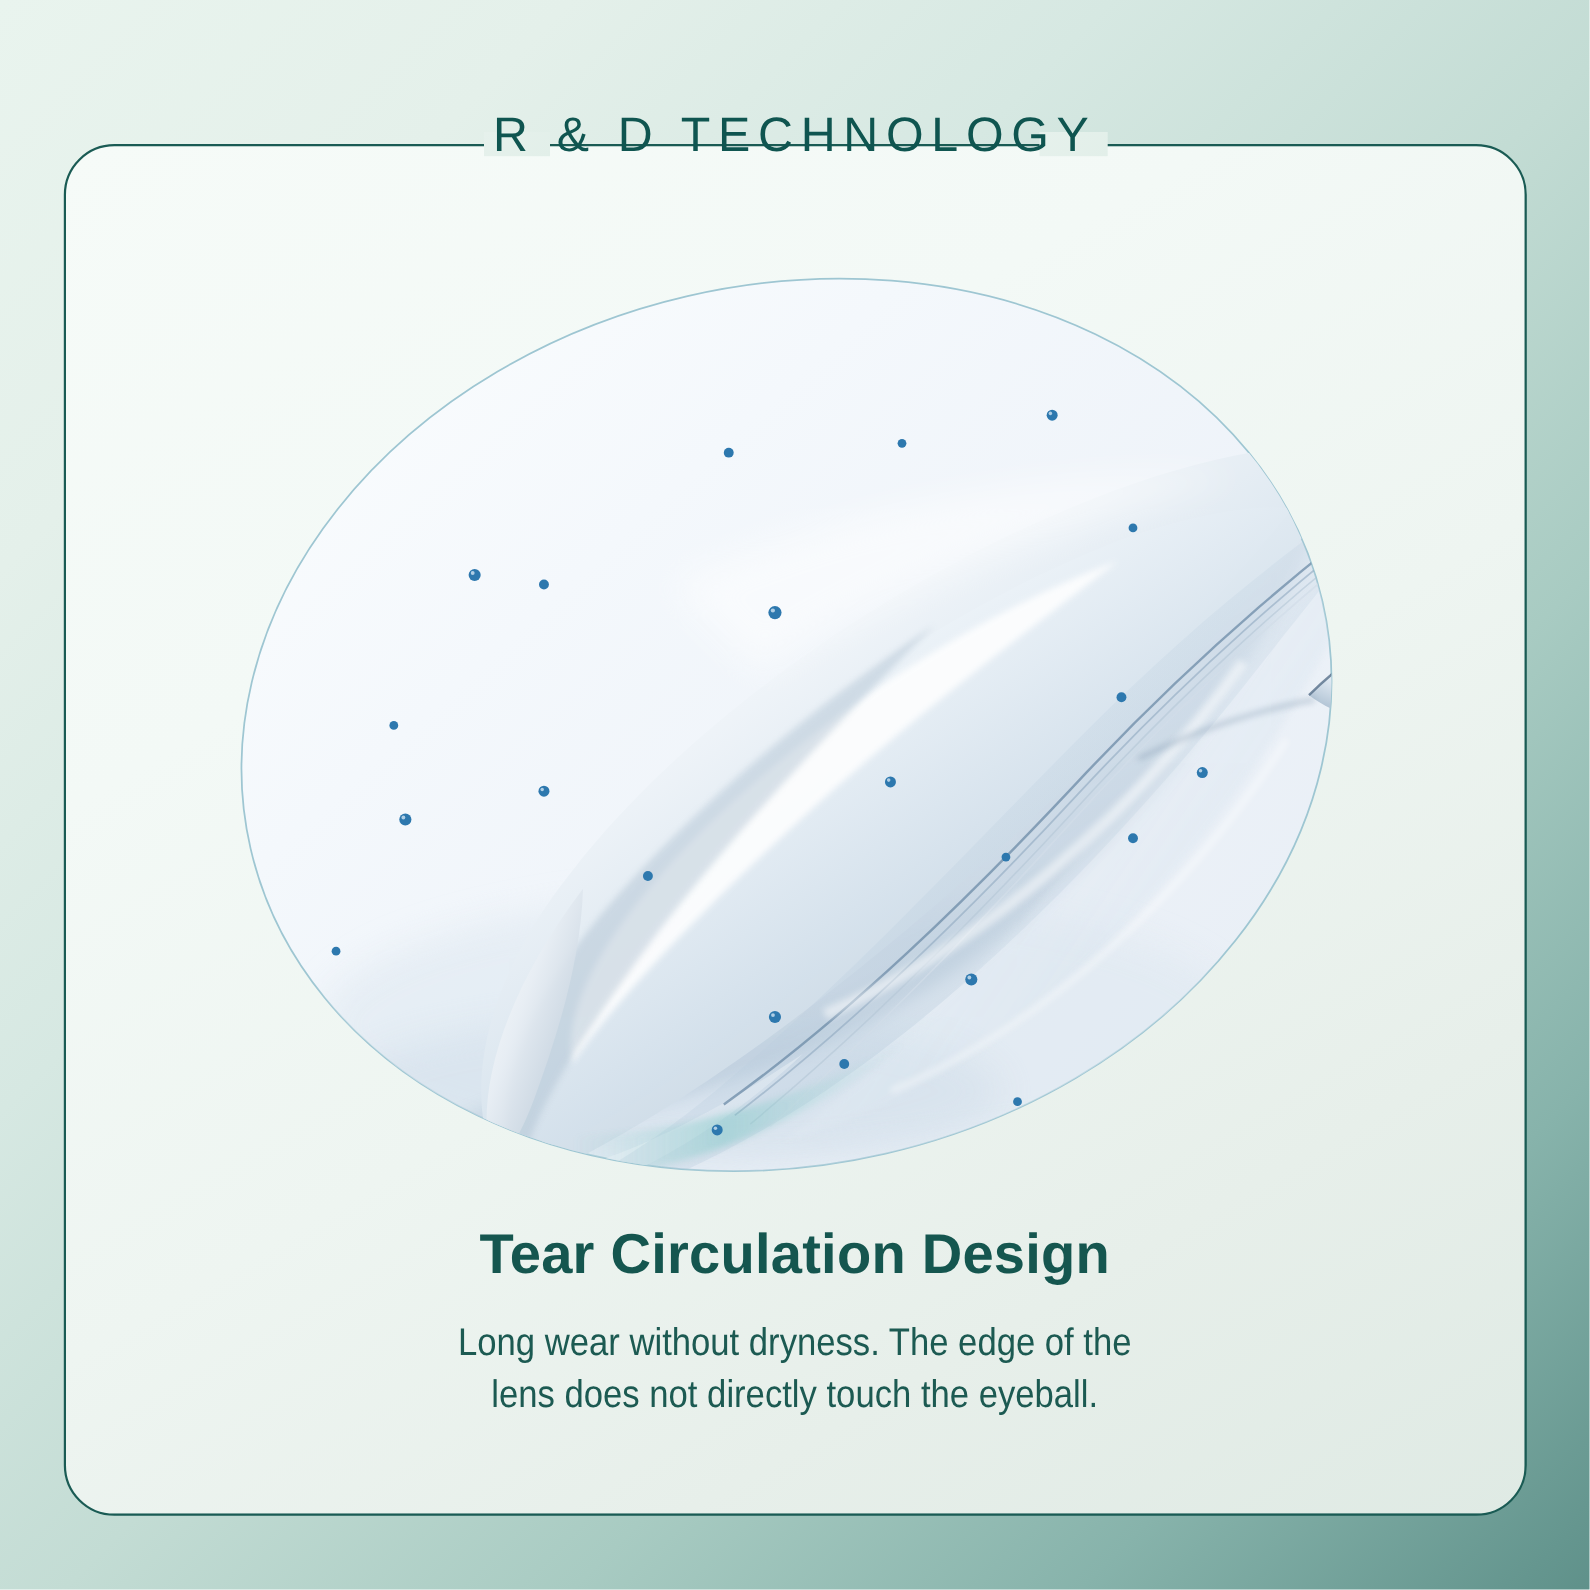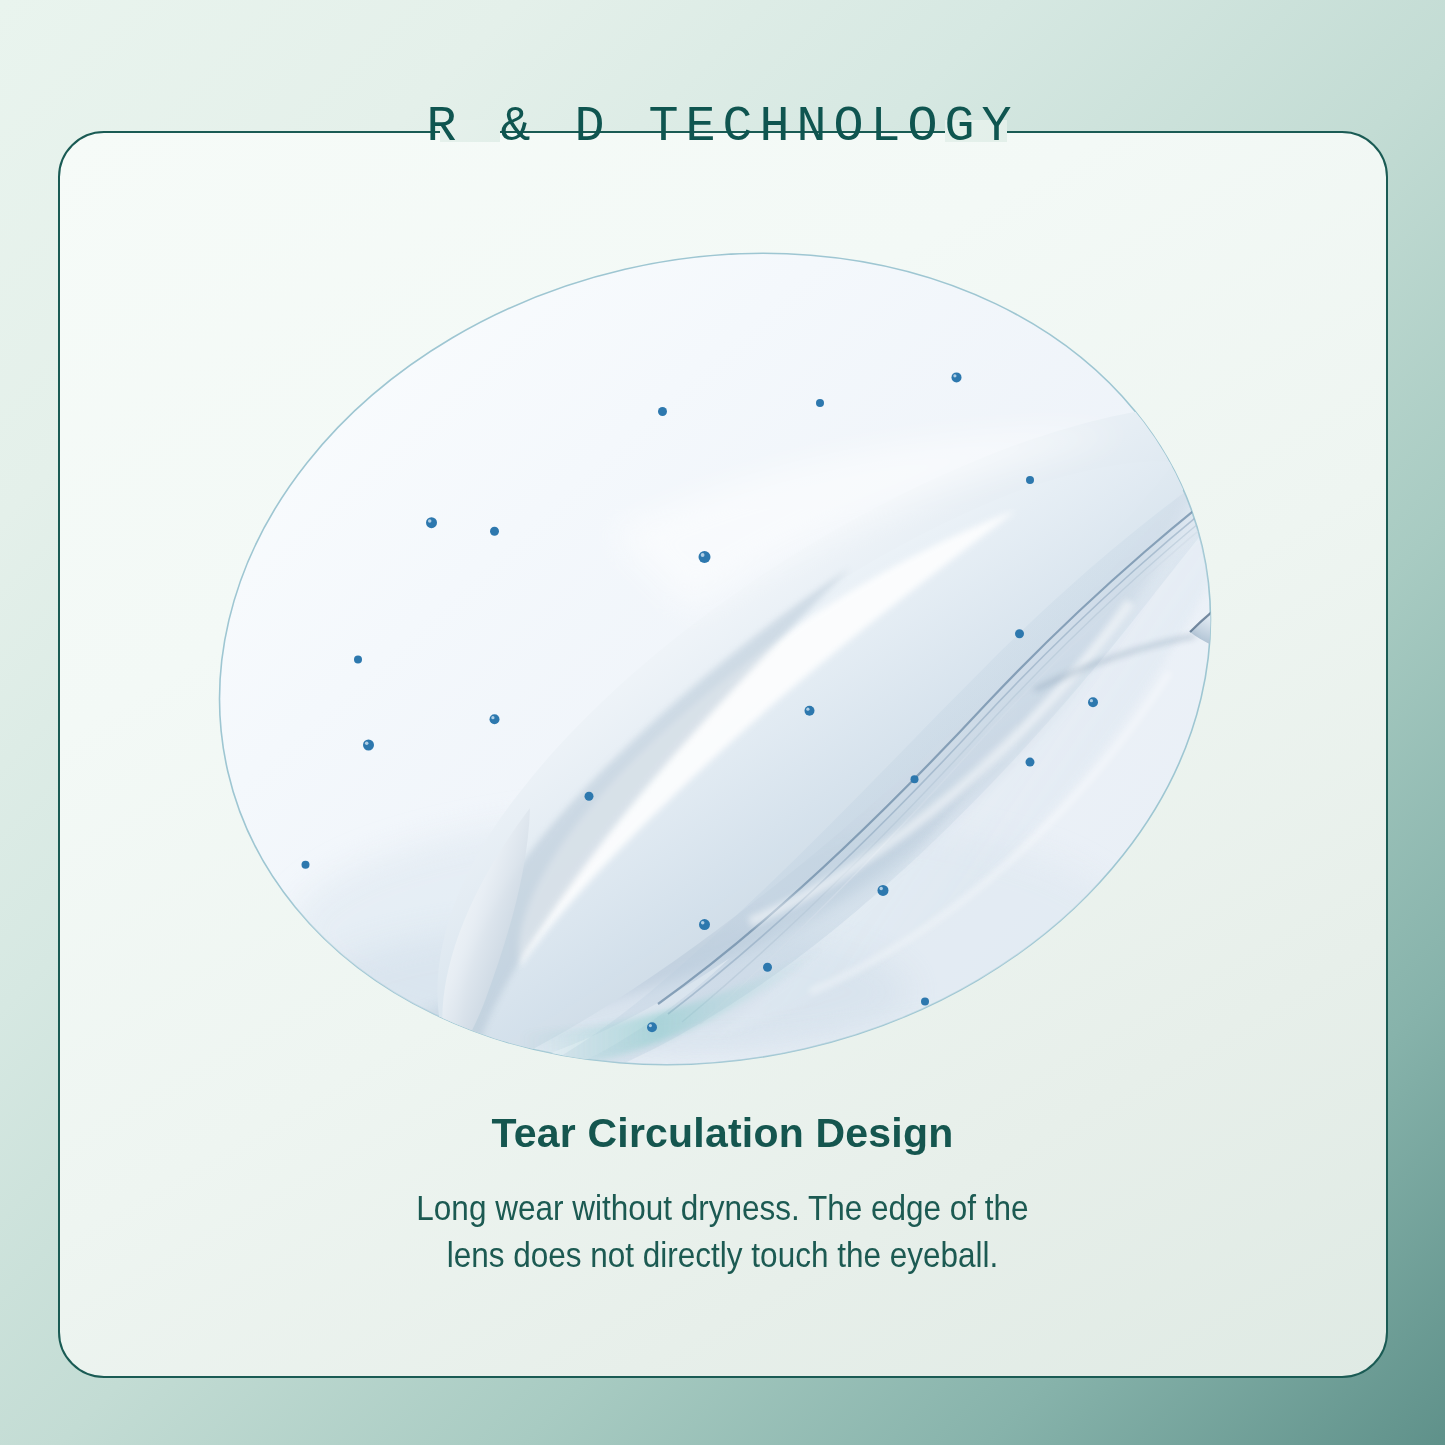--- a/index.html
+++ b/index.html
@@ -55,22 +55,22 @@
   }
   .title-gap.left  { left: 440px;  width: 60px; }
   .title-gap.right { left: 945px;  width: 62px; }
 
   .page-title {
     position: absolute;
     top: 98px;
     left: 0;
     width: 1445px;
     text-align: center;
-    font-family: Liberation Mono, monospace;
-    font-size: 50px;
+    font-family: Liberation Sans, sans-serif;
+    font-size: 44px;
     letter-spacing: 7px;
     color: #0f5550;
     z-index: 6;
     white-space: nowrap;
   }
 
   
   .lens-stage {
     position: absolute;
     left: 190px;
@@ -86,21 +86,21 @@
     position: absolute;
     left: 0;
     top: 1108px;
     width: 1445px;
     text-align: center;
     z-index: 5;
   }
   .caption-heading {
     font-family: "Liberation Sans", sans-serif;
     font-weight: bold;
-    font-size: 41px;
+    font-size: 51px;
     color: #15564f;
     letter-spacing: 0.2px;
     line-height: 1.25;
     margin: 0;
   }
   .caption-body {
     margin: 26px 0 0 0;
     font-family: "Liberation Sans", sans-serif;
     font-size: 35px;
     color: #1c5a52;

